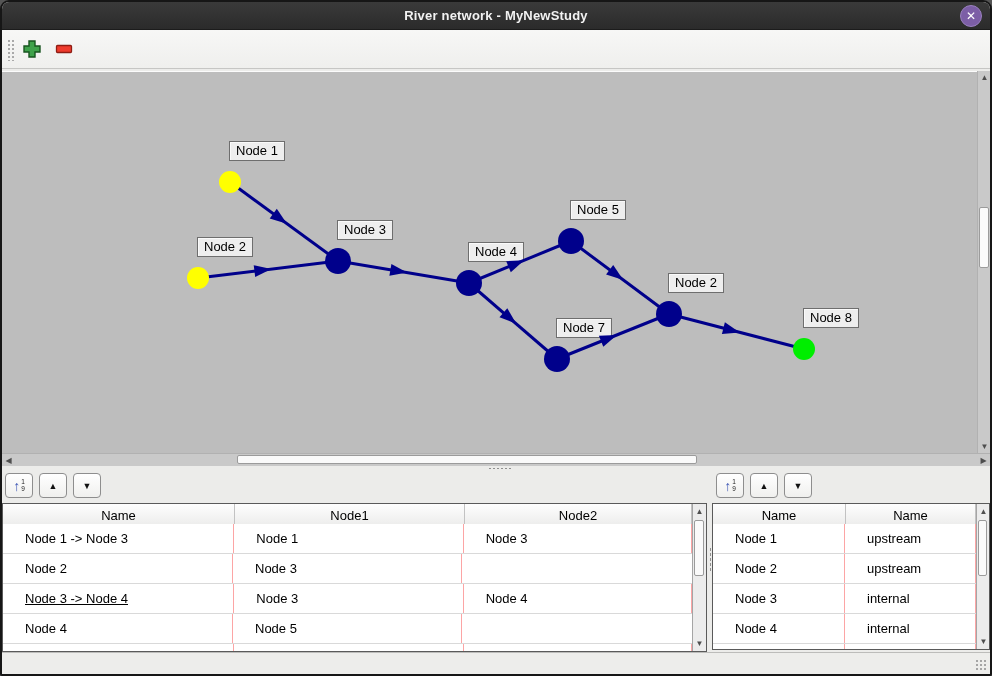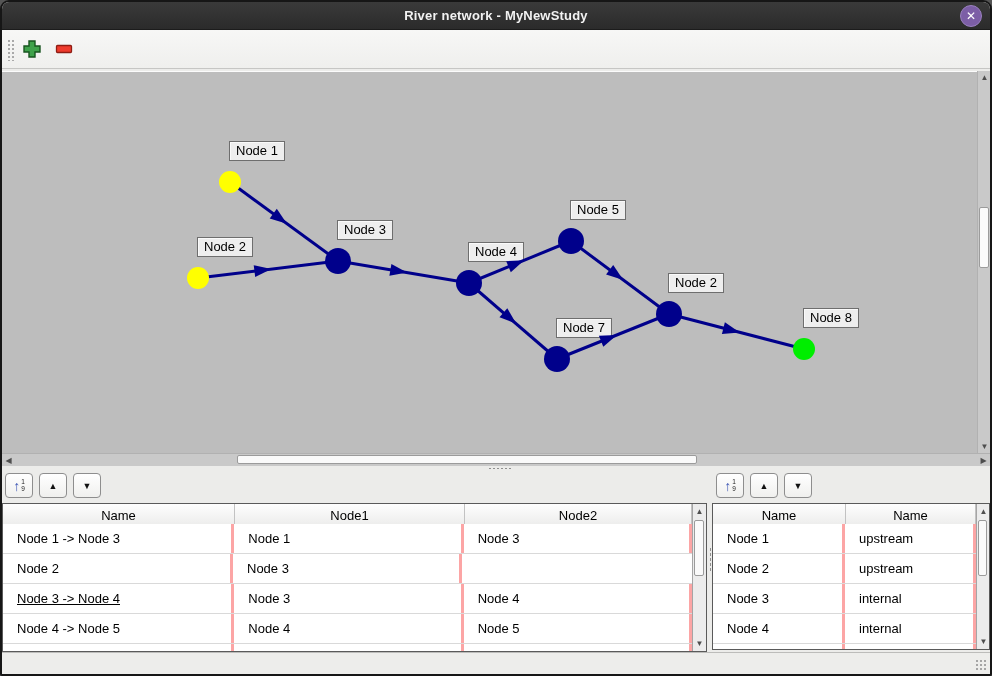--- a/index.html
+++ b/index.html
@@ -51,22 +51,22 @@
   .sort-digits{display:flex;flex-direction:column;font-size:6.5px;color:#222;line-height:6.5px;
                margin-left:1px;}
   
   .tbl{position:absolute;top:501px;background:#fff;border:1px solid #5a5a5a;overflow:hidden;}
   .thead{display:flex;height:24px;background:linear-gradient(#fefefe,#ebebea);
          border-bottom:1px solid #a8a8a8;text-align:center;}
   .th{display:flex;align-items:center;justify-content:center;font-size:13px;color:#000;
       border-right:1px solid #c2c2c2;height:100%;}
   .rows{position:absolute;left:0;top:20px;right:0;bottom:0;overflow:hidden;}
   .tr{display:flex;height:30px;border-bottom:1px solid #d9d9d9;background:#fff;}
-  .td{display:flex;align-items:center;padding:0 14px;font-size:13px;color:#000;
-      border-right:3px solid #fca5a5;overflow:hidden;white-space:nowrap;}
+  .td{display:flex;align-items:center;padding:0 22px;font-size:13px;color:#000;
+      border-right:1px solid #fca5a5;overflow:hidden;white-space:nowrap;}
   .tsb{position:absolute;top:0;right:0;bottom:0;width:14px;background:#ececec;
        border-left:1px solid #a5a5a5;}
   .tsb .sb-arrow{width:13px;}
   
   .statusbar{position:absolute;left:0;top:650px;width:988px;height:22px;background:#ededeb;
              border-top:1px solid #bcbcba;}
   .resize-grip{position:absolute;right:3px;bottom:3px;width:12px;height:12px;
                background-image:radial-gradient(#a5a5a5 .9px,transparent 1.1px);background-size:4px 4px;}
 </style>
 </head>
@@ -192,21 +192,20 @@
         <div class="tr">
           <div class="td" style="width: 230px;">Node 2</div>
           <div class="td" style="width: 229px;">Node 3</div>
         </div>
         <div class="tr">
           <div class="td" style="width: 232px; text-decoration: underline;">Node 3 -&gt; Node 4</div>
           <div class="td" style="width: 230px;">Node 3</div>
           <div class="td" style="width: 229px;">Node 4</div>
         </div>
         <div class="tr">
-          <div class="td" style="width: 232px;">Node 4 -&gt; Node 5</div>
           <div class="td" style="width: 230px;">Node 4</div>
           <div class="td" style="width: 229px;">Node 5</div>
         </div>
         <div class="tr">
           <div class="td" style="width: 232px;"></div>
           <div class="td" style="width: 230px;"></div>
           <div class="td" style="width: 229px;"></div>
         </div>
       </div>
     <div class="tsb">

